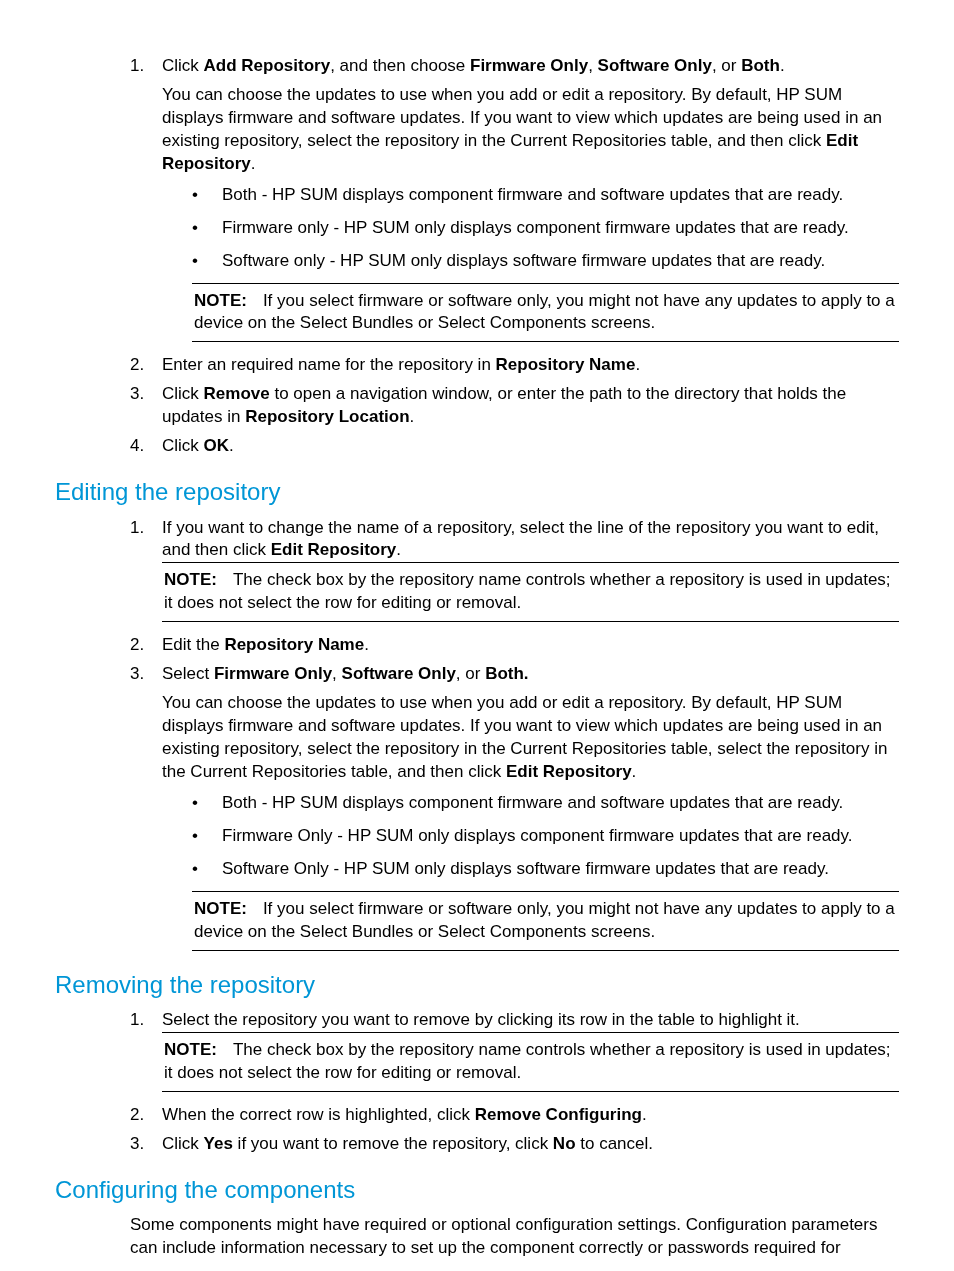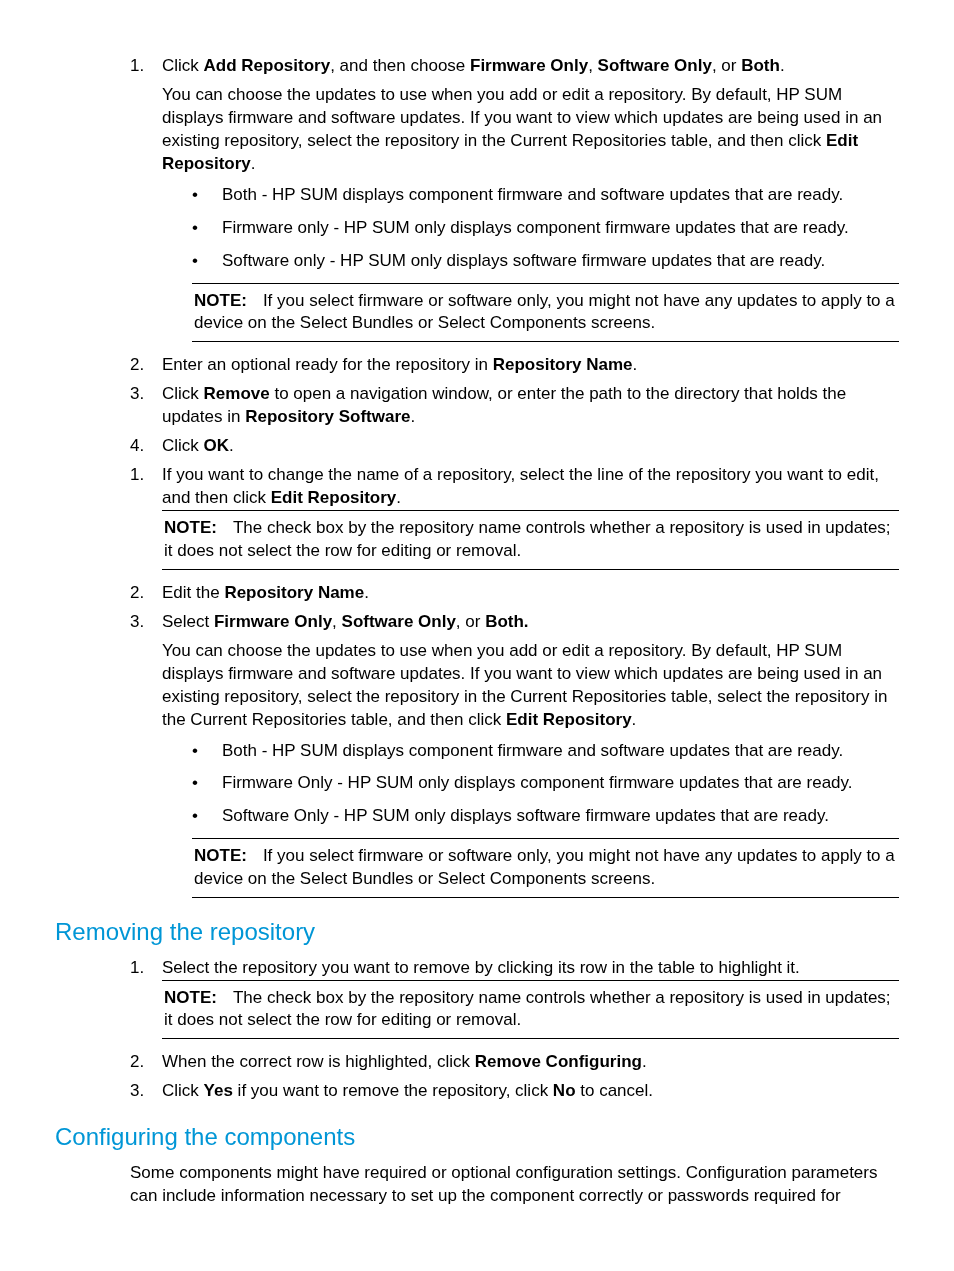--- a/index.html
+++ b/index.html
@@ -57,32 +57,33 @@
         <li>Both - HP SUM displays component firmware and software updates that are ready.</li>
         <li>Firmware only - HP SUM only displays component firmware updates that are ready.</li>
         <li>Software only - HP SUM only displays software firmware updates that are ready.</li>
       </ul>
       <div class="note-box" style="margin-left:30px;">
         <span class="note-label">NOTE:</span><span>If you select firmware or software only, you might not have any updates to apply to a device on the Select Bundles or Select Components screens.</span>
       </div>
     </li>
     <li>
       <span class="num">2.</span>
-      <span>Enter an optional ready for the repository in </span><b>Repository Name</b><span>.</span>
+      <span>Enter an required name for the repository in </span><b>Repository Name</b><span>.</span>
     </li>
     <li>
       <span class="num">3.</span>
-      <span>Click </span><b>Remove</b><span> to open a navigation window, or enter the path to the directory that holds the updates in </span><b>Repository Software</b><span>.</span>
+      <span>Click </span><b>Remove</b><span> to open a navigation window, or enter the path to the directory that holds the updates in </span><b>Repository Location</b><span>.</span>
     </li>
     <li>
       <span class="num">4.</span>
       <span>Click </span><b>OK</b><span>.</span>
     </li>
   </ol>
 
+  <h2 class="section">Editing the repository</h2>
   <ol class="main">
     <li>
       <span class="num">1.</span>
       <span>If you want to change the name of a repository, select the line of the repository you want to edit, and then click </span><b>Edit Repository</b><span>.</span>
       <div class="note-box">
         <span class="note-label">NOTE:</span><span>The check box by the repository name controls whether a repository is used in updates; it does not select the row for editing or removal.</span>
       </div>
     </li>
     <li>
       <span class="num">2.</span>

